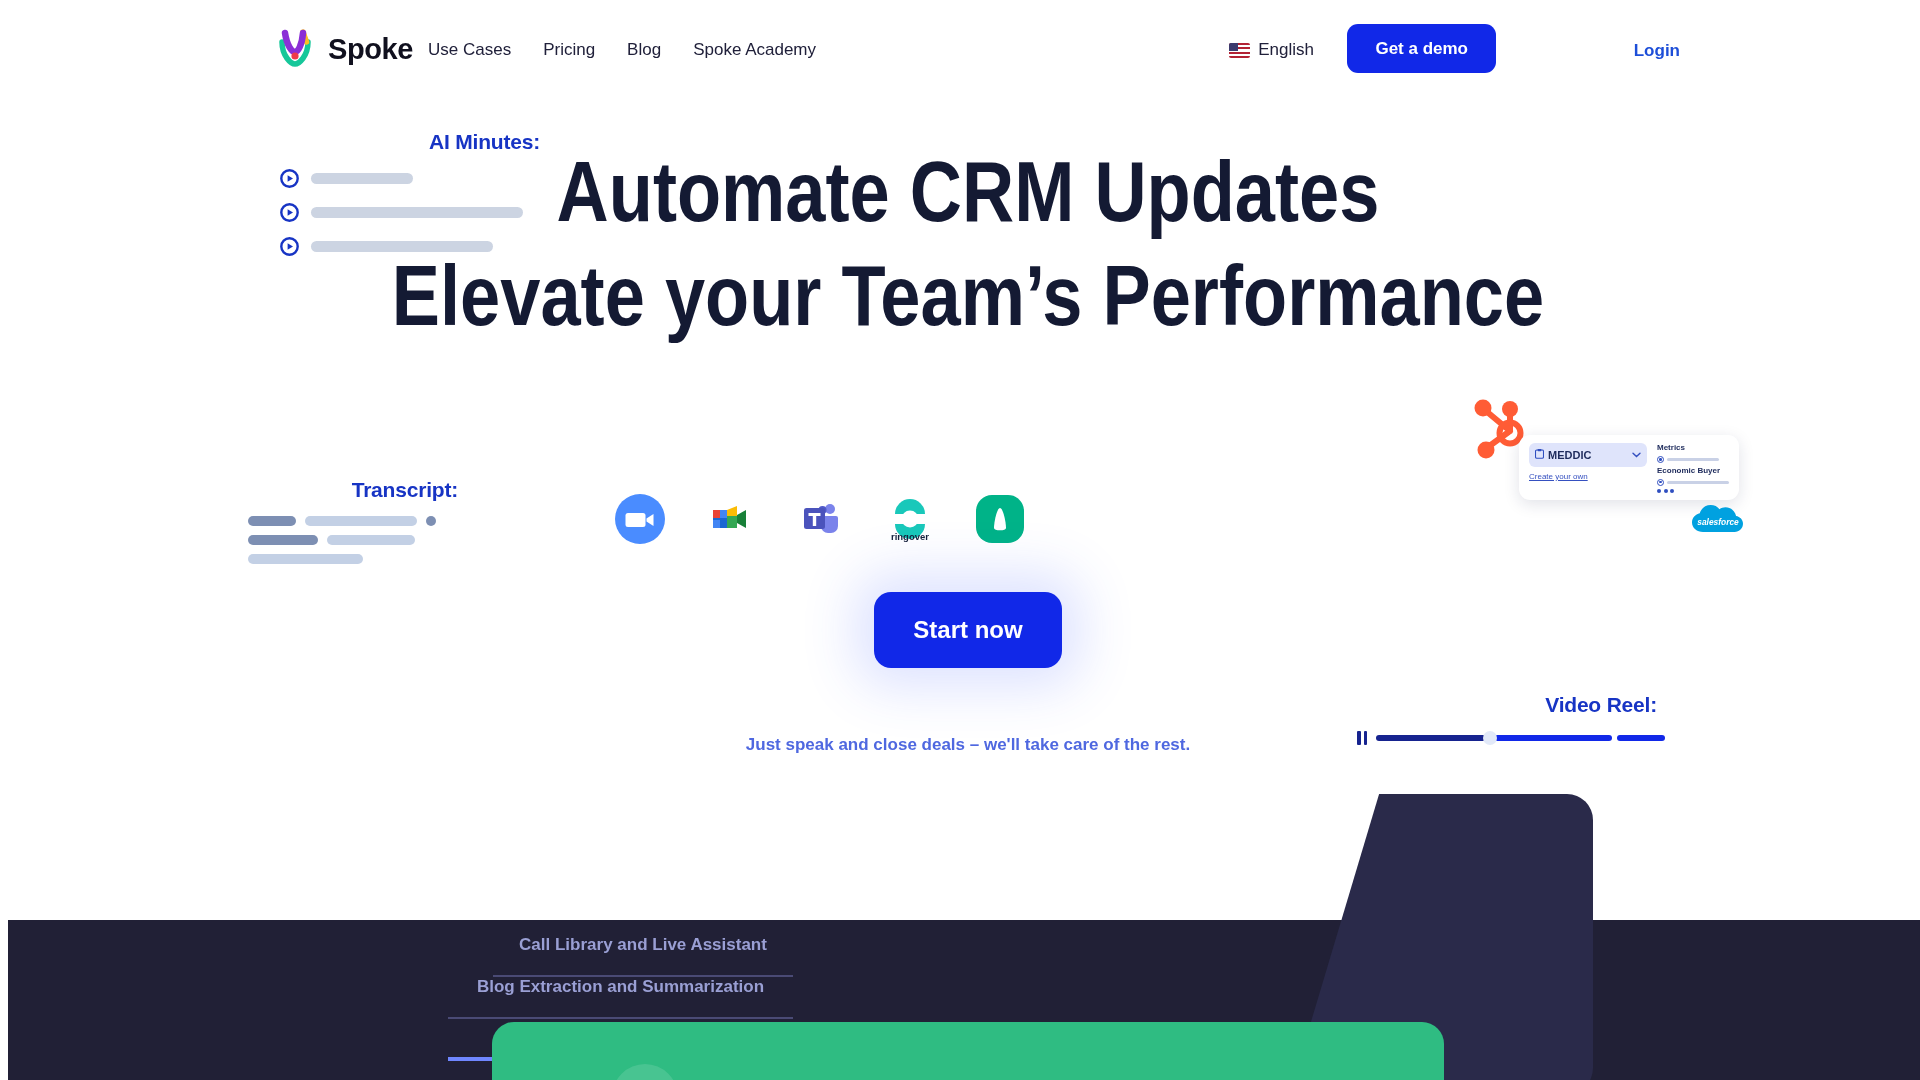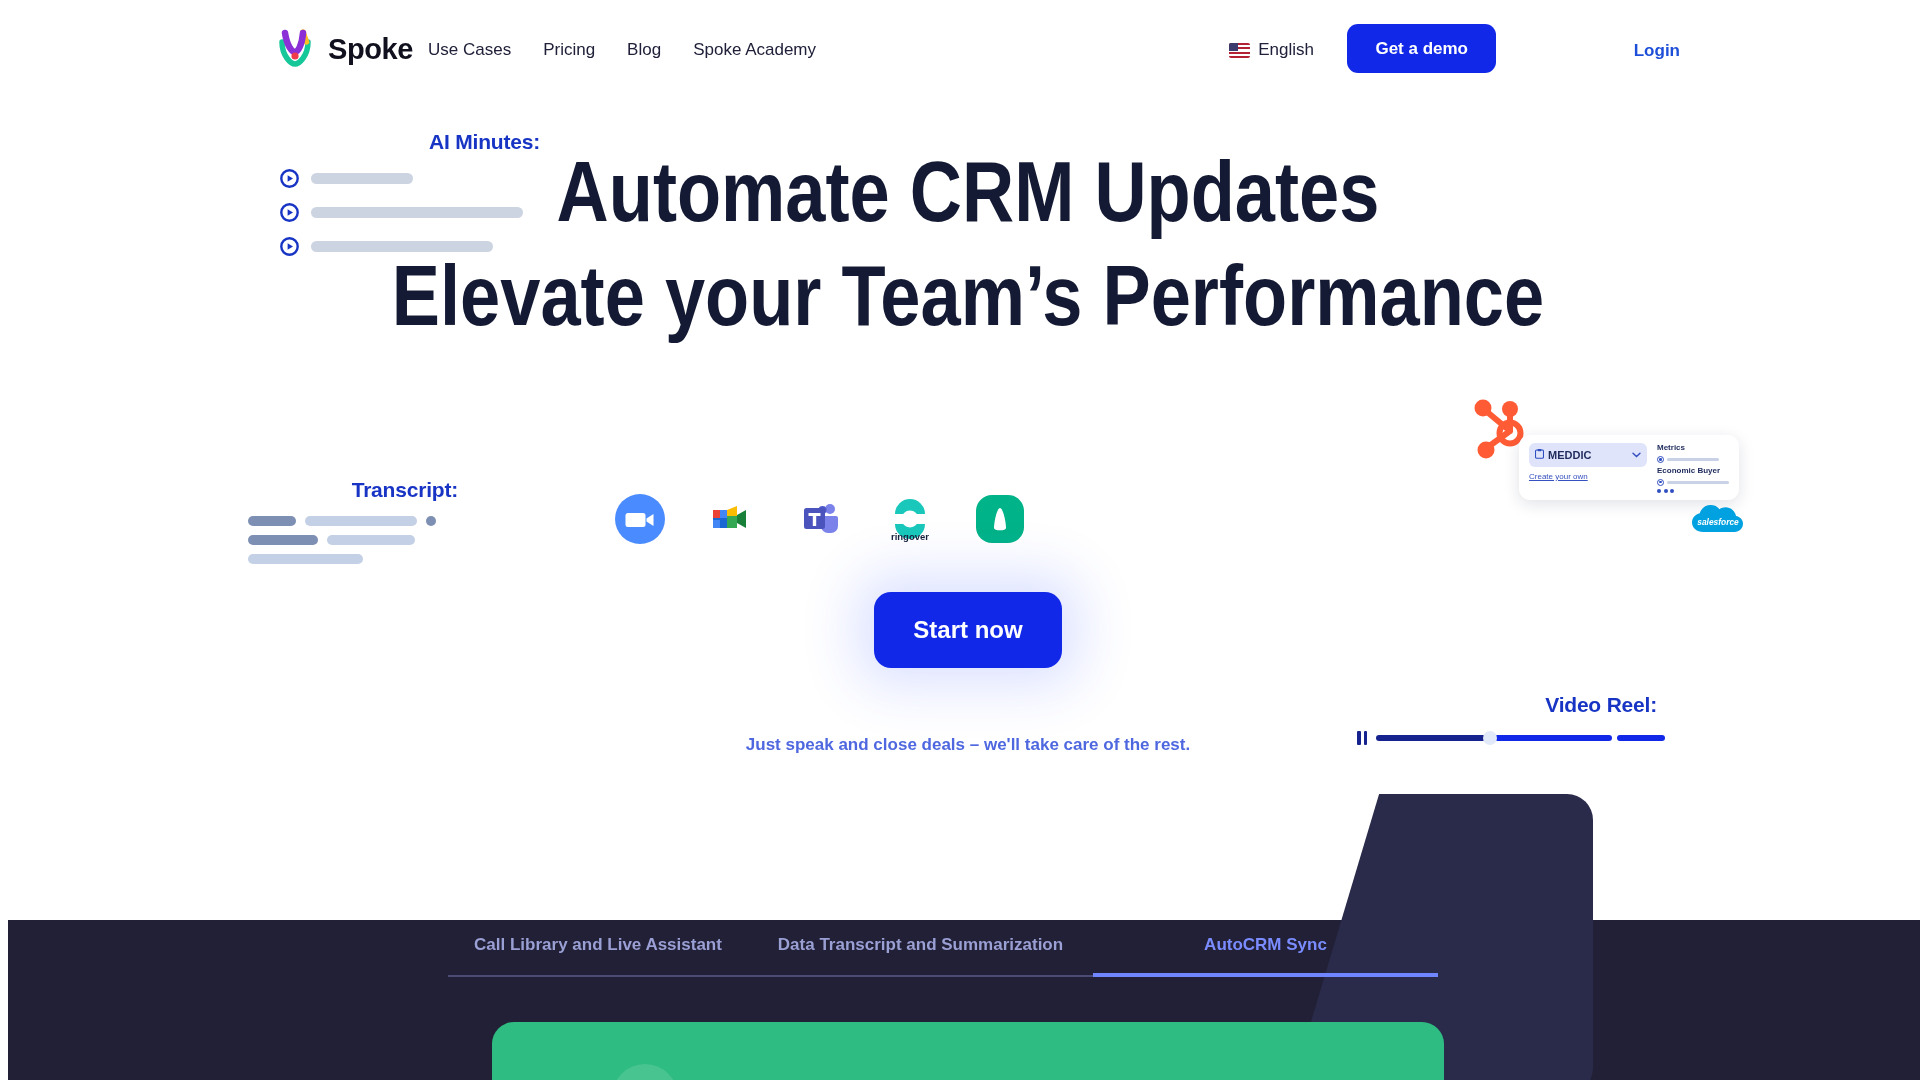--- a/index.html
+++ b/index.html
@@ -138,21 +138,21 @@
   .dark-sec {
     position:absolute; left:0; top:920px; width:1920px; height:160px;
     background:#212036; overflow:visible;
   }
   .tab-shape {
     position:absolute; left:1240px; top:-126px; width:345px; height:300px;
     background:#2a2a4a; border-radius:26px;
     clip-path: polygon(12% 100%, 38% 0%, 100% 0%, 100% 100%);
   }
   .tabs {
-    position:absolute; left:440px; top:15px; display:flex; align-items:flex-end; z-index:5;
+    position:absolute; left:440px; top:15px; display:flex; align-items:flex-end; z-index:5;flex-direction:column;
   }
   .tab {
     font-size:17px; font-weight:bold; padding:0 0 22px 0; text-align:center;
     cursor:pointer; position:relative; font-family:"Liberation Sans", sans-serif;
   }
   .tab-label { display:block; }
   .tab.inactive { color:#9a9fd4; }
   .tab.active { color:#7a8cff; }
   .tab .under { position:absolute; left:0; bottom:0; width:100%; height:2px; background:#4a4a75; }
   .tab.active .under { height:4px; background:#6f86ff; }
@@ -381,21 +381,21 @@
   </div>
 
   <section class="dark-sec">
     <div class="tab-shape"></div>
     <div class="tabs">
       <div class="tab inactive" style="width:300px">
         <span class="tab-label">Call Library and Live Assistant</span>
         <span class="under"></span>
       </div>
       <div class="tab inactive" style="width:345px">
-        <span class="tab-label">Data Transcript and Summarization</span>
+        <span class="tab-label">Blog Extraction and Summarization</span>
         <span class="under"></span>
       </div>
       <div class="tab active" style="width:345px">
         <span class="tab-label">AutoCRM Sync</span>
         <span class="under"></span>
       </div>
     </div>
   </section>
 
   <div class="green-card">

